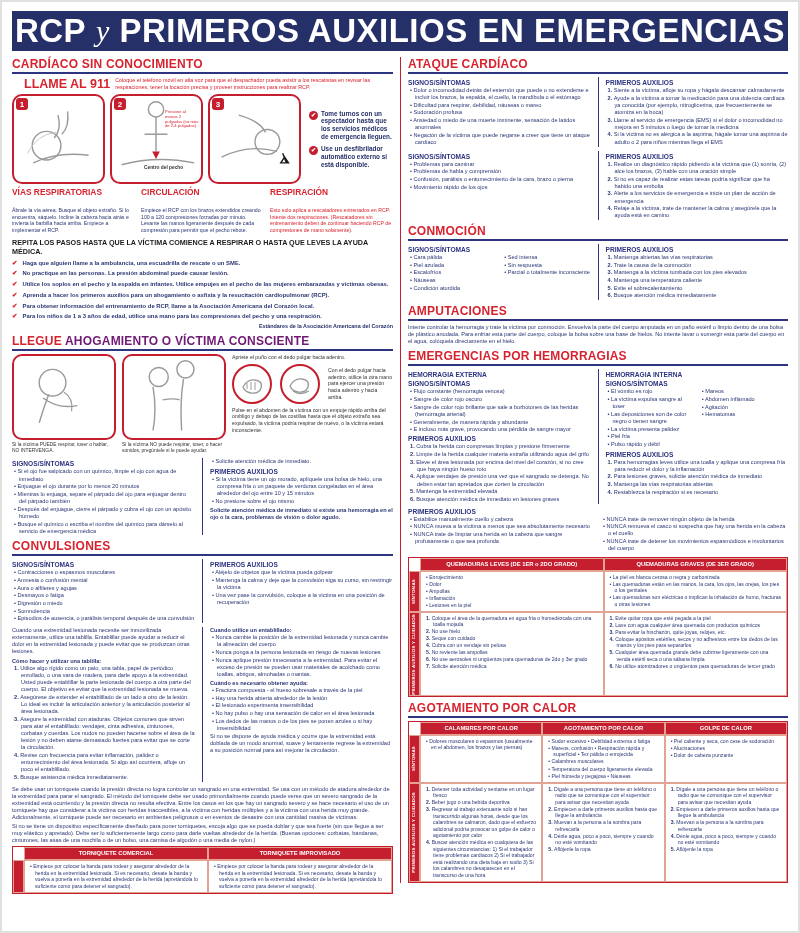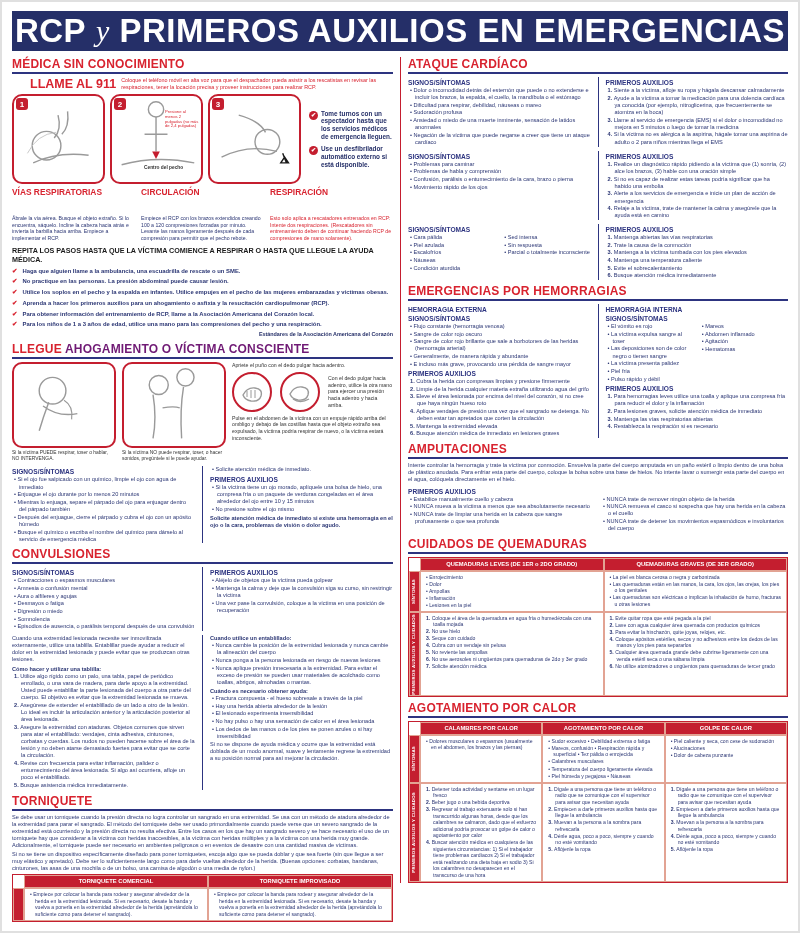--- a/index.html
+++ b/index.html
@@ -36,38 +36,38 @@
   ul.checklist { list-style:none; }
   ul.checklist li { font-weight:bold; font-size:5.9px; margin-bottom:2.2px; padding-left:11px; text-indent:-11px; }
   ul.checklist li::before { content:"✔"; color:#d8232f; margin-right:5px; font-size:6.5px; }
   
   .split { display:flex; }
   .split > .c { flex:1; min-width:0; }
   .split > .c + .c { border-left:1px solid #2d3480; padding-left:7px; margin-left:7px; }
   .split2 { display:flex; gap:6px; }
   .split2 > .c { flex:1; min-width:0; }
   
-  .llame-row { display:flex; gap:5px; margin:2px 0 3px 18px; align-items:flex-start; }
+  .llame-row { display:flex; gap:5px; margin:2px 0 3px 12px; align-items:flex-start; }
   .llame-lbl { color:#d8232f; font-weight:bold; font-size:12.5px; white-space:nowrap; }
   .llame-txt { color:#d8232f; font-size:5.4px; flex:1; }
   .steps-row { display:flex; gap:5px; }
   .step-box { position:relative; width:93px; height:90px; border:2.5px solid #c41e2f;
               border-radius:10px; background:#fff; overflow:hidden; flex:none; }
   .step-num { position:absolute; top:2px; left:2px; width:12px; height:12px; background:#c41e2f;
               color:#fff; border-radius:3px; font-size:8px; font-weight:bold; display:flex;
               align-items:center; justify-content:center; }
   .step-note { position:absolute; top:14px; right:2px; width:34px; color:#d8232f; font-size:4.2px; line-height:1.15; }
   .step-cap { position:absolute; bottom:12px; left:32px; font-size:4.8px; font-weight:bold; color:#333; }
   .tips { flex:1; padding-left:3px; display:flex; flex-direction:column; gap:5px; justify-content:center; }
   .tip { display:flex; gap:3px; font-size:6.4px; font-weight:bold; color:#252f68; line-height:1.2; }
   .tipck { flex:none; width:9px; height:9px; border-radius:50%; background:#c41e2f; color:#fff;
            font-size:6px; display:flex; align-items:center; justify-content:center; margin-top:1px; }
   .subs-row { display:flex; gap:6px; margin-top:3px; }
   .subs-row .sub { flex:1; min-width:0; }
-  .sub h4 { color:#d8232f; font-size:8.4px; font-weight:bold; margin-bottom:18px; }
+  .sub h4 { color:#d8232f; font-size:8.4px; font-weight:bold; margin-bottom:10px; }
   .sub p { font-size:5.2px; }
   .repita { font-weight:bold; font-size:7.2px; color:#1a1a1a; margin:4px 0 2.5px 0; }
   .standards { text-align:right; font-size:5.4px; font-weight:bold; color:#252f68; margin-top:1px; }
   
   .asf-row { display:flex; gap:6px; margin-top:2px; }
   .asf-fig { width:104px; flex:none; display:flex; flex-direction:column; }
   .asf-box { height:86px; border:2.5px solid #c41e2f; border-radius:10px; overflow:hidden; background:#fff; }
   .asf-cap { font-size:4.9px; margin-top:2px; color:#333; }
   .asf-right { flex:1; min-width:0; }
   .asf-note { font-size:5.2px; color:#333; }
@@ -98,21 +98,21 @@
     <span class="t-main">RCP</span>
     <span class="t-y">y</span>
     <span class="t-main">PRIMEROS AUXILIOS EN EMERGENCIAS</span>
   </div>
 
   <div class="columns">
 
     <div class="col-left">
 
       <section class="sec">
-        <h2 class="sec-head">MÉDICA SIN CONOCIMIENTO</h2>
+        <h2 class="sec-head">CARDÍACO SIN CONOCIMIENTO</h2>
         <div class="llame-row">
           <span class="llame-lbl">LLAME AL 911</span>
           <p class="llame-txt">Coloque el teléfono móvil en alta voz para que el despachador pueda asistir a los rescatistas en revisar las respiraciones, tener la locación precisa y proveer instrucciones para realizar RCP.</p>
         </div>
         <div class="steps-row">
           <div class="step-box">
             <span class="step-num">1</span>
             <svg class="sketch" viewBox="0 0 93 90">
               <circle cx="34" cy="52" r="15" fill="none" stroke="#9a9a9a" stroke-width="1.5"></circle>
               <path d="M20,70 Q45,58 78,62" fill="none" stroke="#9a9a9a" stroke-width="1.5"></path>
@@ -158,21 +158,21 @@
           </div>
           <div class="sub">
             <h4>CIRCULACIÓN</h4>
             <p>Empiece el RCP con los brazos extendidos creando 100 a 120 compresiones forzadas por minuto. Levante las manos ligeramente después de cada compresión para permitir que el pecho rebote.</p>
           </div>
           <div class="sub">
             <h4>RESPIRACIÓN</h4>
             <p class="red-text">Esto solo aplica a rescatadores entrenados en RCP: Intente dos respiraciones. (Rescatadores sin entrenamiento deben de continuar haciendo RCP de compresiones de mano solamente).</p>
           </div>
         </div>
-        <p class="repita">REPITA LOS PASOS HASTA QUE LA VÍCTIMA COMIENCE A RESPIRAR O HASTA QUE LLEGUE LA AYUDA MÉDICA.</p>
+        <p class="repita">REPITA LOS PASOS HASTA QUE LA VÍCTIMA COMIENCE A RESPIRAR O HASTA QUE LEVES LA AYUDA MÉDICA.</p>
         <ul class="checklist">
             <li>Haga que alguien llame a la ambulancia, una escuadrilla de rescate o un SME.</li>
             <li>No practique en las personas. La presión abdominal puede causar lesión.</li>
             <li>Utilice los soplos en el pecho y la espalda en infantes. Utilice empujes en el pecho de las mujeres embarazadas y víctimas obesas.</li>
             <li>Aprenda a hacer los primeros auxilios para un ahogamiento o asfixia y la resucitación cardiopulmonar (RCP).</li>
             <li>Para obtener información del entrenamiento de RCP, llame a la Asociación Americana del Corazón local.</li>
             <li>Para los niños de 1 a 3 años de edad, utilice una mano para las compresiones del pecho y una respiración.</li>
           </ul>
         <p class="standards">Estándares de la Asociación Americana del Corazón</p>
       </section>
@@ -301,21 +301,20 @@
                 <li>El lesionado experimenta insensibilidad</li>
                 <li>No hay pulso o hay una sensación de calor en el área lesionada</li>
                 <li>Los dedos de las manos o de los pies se ponen azules o si hay insensibilidad</li>
               </ul>
             <p>Si no se dispone de ayuda médica y ocurre que la extremidad está doblada de un modo anormal, suave y lentamente regrese la extremidad a su posición normal para así mejorar la circulación.</p>
           </div>
         </div>
       </section>
 
       <section class="sec">
-        <h2 class="sec-head">TORNIQUETE</h2>
         <p>Se debe usar un torniquete cuando la presión directa no logra controlar un sangrado en una extremidad. Se usa con un método de atadura alrededor de la extremidad para parar el sangrado. El método del torniquete debe ser usado primordialmente cuando puede verse que un severo sangrado de la extremidad está ocurriendo y la presión directa no resulta efectiva. Entre los casos en los que hay un sangrado severo y se hace necesario el uso de un torniquete hay que considerar a la víctima con heridas inaccesibles, a la víctima con heridas múltiples y a la víctima con una herida muy grande. Adicionalmente, el torniquete puede ser necesario en ambientes peligrosos o en eventos de desastre con una cantidad masiva de víctimas.</p>
         <p style="margin-top:1.5px">Si no se tiene un dispositivo específicamente diseñado para poner torniquetes, escoja algo que se pueda doblar y que sea fuerte (sin que llegue a ser muy elástico y apretado). Debe ser lo suficientemente largo como para darle vueltas alrededor de la herida. (Buenas opciones: corbatas, bandanas, cinturones, las asas de una mochila o de un bolso, una camisa de algodón o una media de nylon.)</p>
         <div class="grid-tbl tq-grid">
           <div class="tbl-corner"></div>
           <div class="tbl-th">TORNIQUETE COMERCIAL</div>
           <div class="tbl-th">TORNIQUETE IMPROVISADO</div>
 
           <div class="tbl-lab"></div>
           <div>
               <ul class="bullets">
@@ -378,20 +377,21 @@
                   <li>Realice un diagnóstico rápido pidiendo a la víctima que (1) sonría, (2) alce los brazos, (3) hable con una oración simple</li>
                   <li>Si no es capaz de realizar estas tareas podría significar que ha habido una embolia</li>
                   <li>Alerte a los servicios de emergencia e inicie un plan de acción de emergencia</li>
                   <li>Relaje a la víctima, trate de mantener la calma y asegúrele que la ayuda está en camino</li>
                 </ol>
             </div>
           </div>
         </section>
 
         <section class="sec">
+          <h2 class="sec-head">CONMOCIÓN</h2>
           <div class="split">
             <div class="c">
               <h5 class="subhead">SIGNOS/SÍNTOMAS</h5>
               <div class="split2">
                 <ul class="bullets c">
                     <li>Cara pálida</li>
                     <li>Piel azulada</li>
                     <li>Escalofríos</li>
                     <li>Náuseas</li>
                     <li>Condición aturdida</li>
@@ -408,20 +408,25 @@
               <ol class="numlist">
                   <li>Mantenga abiertas las vías respiratorias</li>
                   <li>Trate la causa de la conmoción</li>
                   <li>Mantenga a la víctima tumbada con los pies elevados</li>
                   <li>Mantenga una temperatura caliente</li>
                   <li>Evite el sobrecalentamiento</li>
                   <li>Busque atención médica inmediatamente</li>
                 </ol>
             </div>
           </div>
+        </section>
+
+        <section class="sec">
+          <h2 class="sec-head">AMPUTACIONES</h2>
+          <p>Intente controlar la hemorragia y trate la víctima por conmoción. Envuelva la parte del cuerpo amputada en un paño estéril o limpio dentro de una bolsa de plástico anudada. Para enfriar esta parte del cuerpo, coloque la bolsa sobre una base de hielos. No intente lavar o sumergir esta parte del cuerpo en el agua, colóquela directamente en el hielo.</p>
         </section>
 
         <section class="sec">
           <h2 class="sec-head">EMERGENCIAS POR HEMORRAGIAS</h2>
           <div class="split">
             <div class="c">
               <h5 class="subhead">HEMORRAGIA EXTERNA</h5>
               <h5 class="subhead">SIGNOS/SÍNTOMAS</h5>
               <ul class="bullets">
                   <li>Flujo constante (hemorragia venosa)</li>
@@ -464,42 +469,36 @@
                   <li>Para hemorragias leves utilice una toalla y aplique una compresa fría para reducir el dolor y la inflamación</li>
                   <li>Para lesiones graves, solicite atención médica de inmediato</li>
                   <li>Mantenga las vías respiratorias abiertas</li>
                   <li>Restablezca la respiración si es necesario</li>
                 </ol>
             </div>
           </div>
         </section>
 
         <section class="sec">
-          <h2 class="sec-head">AMPUTACIONES</h2>
-          <p>Intente controlar la hemorragia y trate la víctima por conmoción. Envuelva la parte del cuerpo amputada en un paño estéril o limpio dentro de una bolsa de plástico anudada. Para enfriar esta parte del cuerpo, coloque la bolsa sobre una base de hielos. No intente lavar o sumergir esta parte del cuerpo en el agua, colóquela directamente en el hielo.</p>
-        </section>
-
-        <section class="sec">
           <h5 class="subhead">PRIMEROS AUXILIOS</h5>
           <div class="split2">
             <ul class="bullets c">
                 <li>Estabilice manualmente cuello y cabeza</li>
                 <li>NUNCA mueva a la víctima a menos que sea absolutamente necesario</li>
                 <li>NUNCA trate de limpiar una herida en la cabeza que sangre profusamente o que sea profunda</li>
               </ul>
             <ul class="bullets c">
                 <li>NUNCA trate de remover ningún objeto de la herida</li>
                 <li>NUNCA remueva el casco si sospecha que hay una herida en la cabeza o el cuello</li>
                 <li>NUNCA trate de detener los movimientos espasmódicos e involuntarios del cuerpo</li>
               </ul>
           </div>
         </section>
 
         <section class="sec">
-          <h2 class="sec-head">CUIDADOS DE QUEMADURAS</h2>
           <div class="grid-tbl qm-grid">
             <div class="tbl-corner"></div>
             <div class="tbl-th">QUEMADURAS LEVES (DE 1ER o 2DO GRADO)</div>
             <div class="tbl-th">QUEMADURAS GRAVES (DE 3ER GRADO)</div>
 
             <div class="tbl-lab">
                 <span>SÍNTOMAS</span>
               </div>
             <div>
                 <ul class="bullets">

